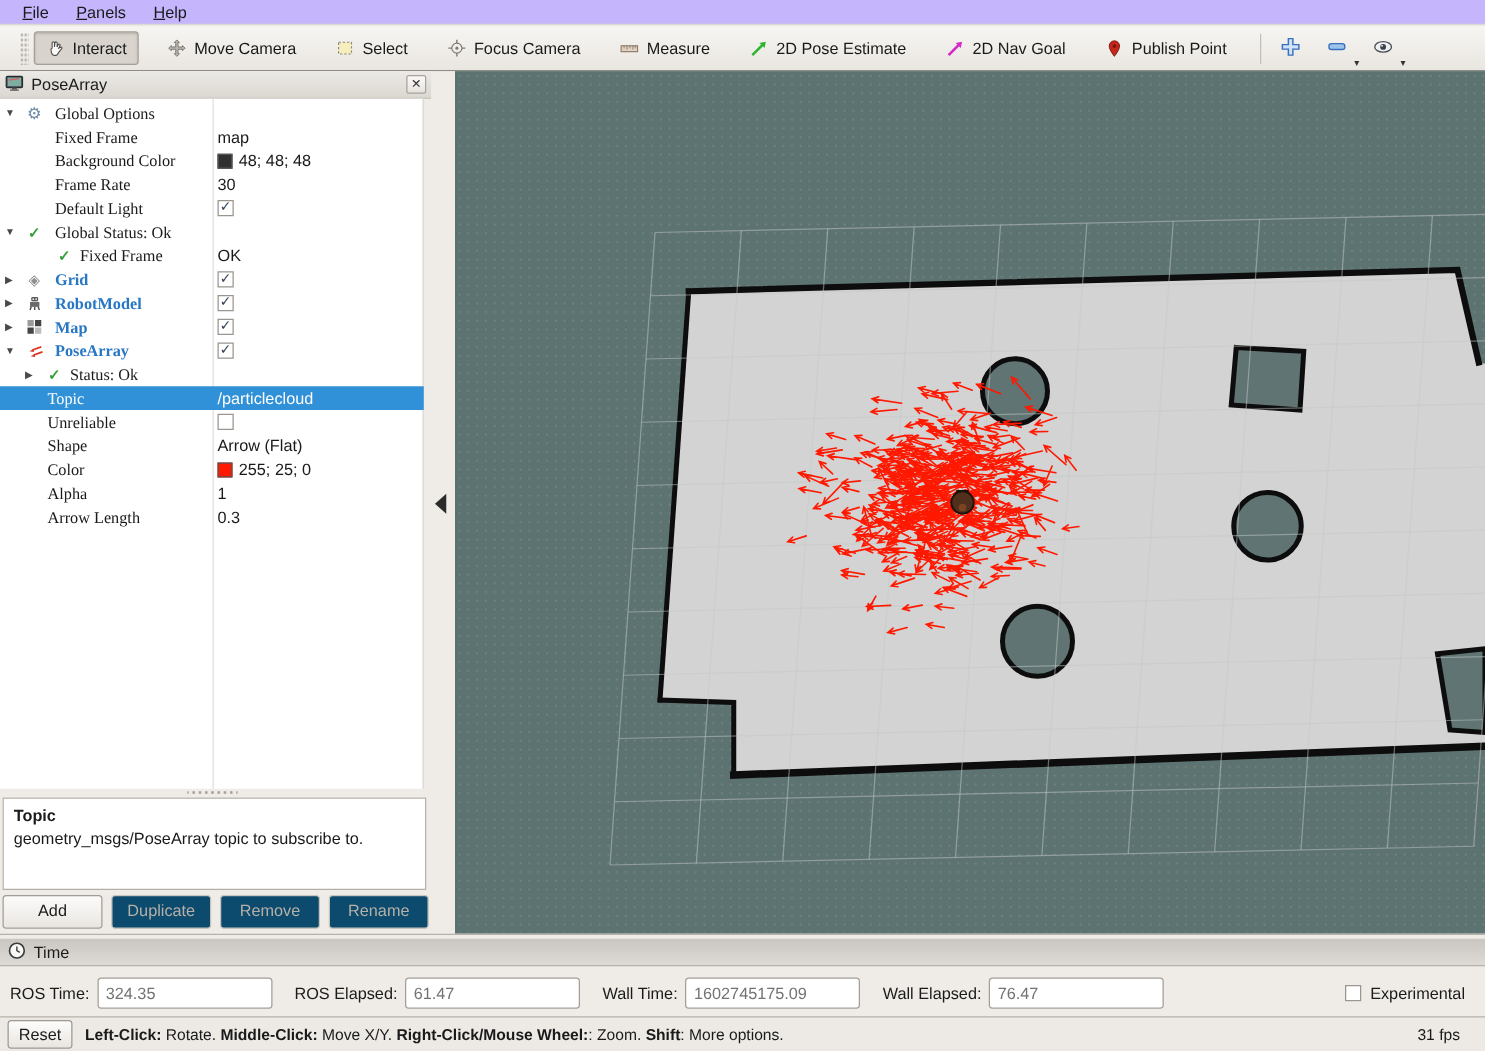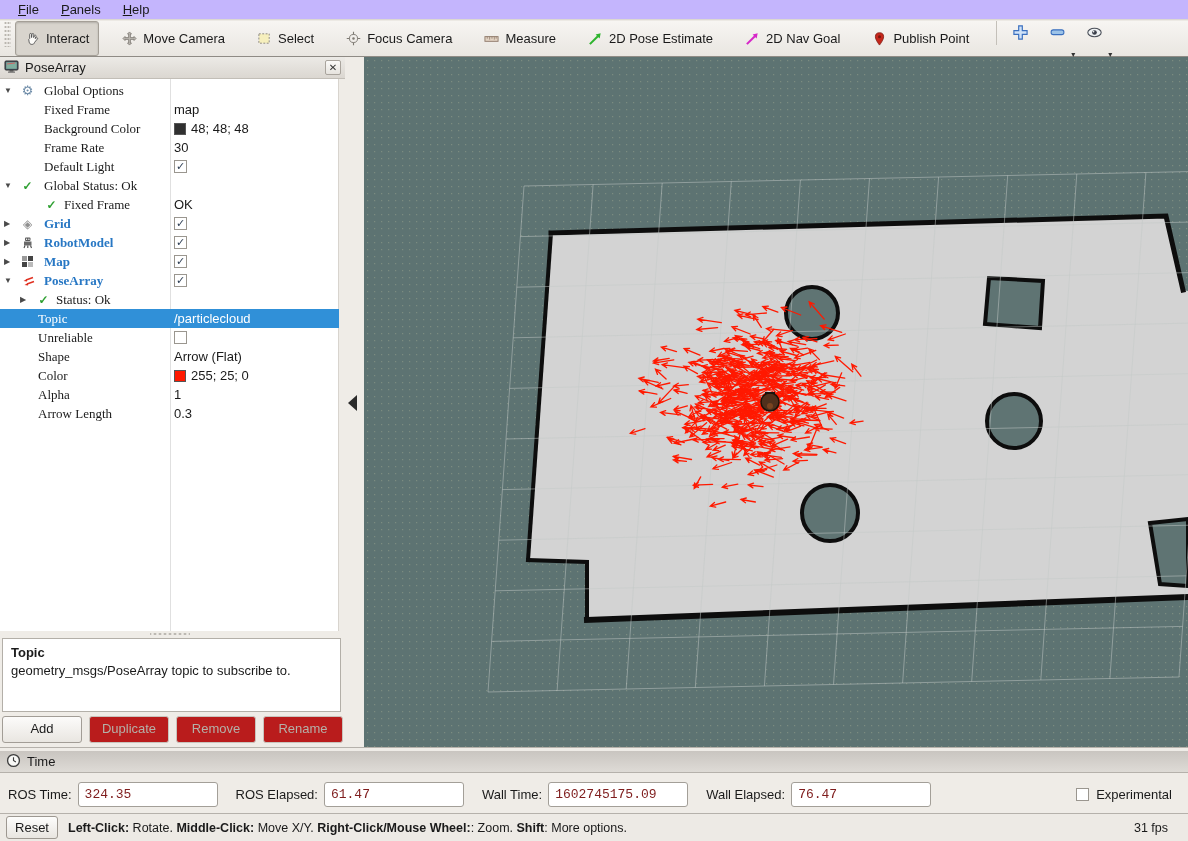--- a/index.html
+++ b/index.html
@@ -9,21 +9,21 @@
 
   
   #menubar { position:absolute; left:0; top:0; width:100%; height:20px; background:#c4b5fd;
     display:flex; align-items:center; padding-left:8px; gap:2px; border-bottom:1px solid #dcd8d2;}
   .menu-item { padding:1px 10px; cursor:default; }
   .accel { text-decoration:underline; }
 
   
   #toolbar { position:absolute; left:0; top:21px; width:100%; height:36px;
     background:linear-gradient(#f7f5f2,#e9e6e1); border-bottom:1px solid #8f8b85;
-    display:flex; padding-left:4px; }
+    display:flex; align-items:center; padding-left:16px; }
   .tb-handle { width:7px; height:26px; margin-right:4px;
     background-image:radial-gradient(circle, #b9b5ae 1px, transparent 1.2px);
     background-size:3px 4px; }
   .tb-btn { display:flex; align-items:center; gap:6px; padding:5px 9px; margin-right:14px;
     border-radius:3px; white-space:nowrap; }
   .tb-btn.active { background:#d8d4cd; border:1px solid #a49f97; box-shadow:inset 0 1px 2px rgba(0,0,0,.18); }
   .tb-btn svg { display:block; }
   .tb-sep { width:1px; height:24px; background:#c4c0b9; margin:0 10px 0 4px; }
   .tb-mini { position:relative; display:flex; align-items:flex-start; padding:3px 5px; margin-right:10px; }
   .dd { font-size:8px; color:#333; position:absolute; right:-4px; bottom:-3px; }
@@ -54,40 +54,40 @@
   .swatch { display:inline-block; width:12px; height:12px; border:1px solid #555; margin-top:1px; }
   #dp-treesplit { position:absolute; left:0; top:574px; width:339px; height:6px;
     background-image:radial-gradient(circle,#a8a49d 1px, transparent 1.2px); background-size:5px 4px;
     background-repeat:repeat-x; background-position:center; width:40px; left:150px; }
   #dp-desc { position:absolute; left:2px; top:581px; width:339px; height:74px; background:#fff;
     border:1px solid #b3afa8; padding:5px 8px; line-height:1.35; }
   #dp-desc b { display:block; }
   #dp-buttons { position:absolute; left:2px; top:659px; width:341px; height:27px; display:flex; gap:7px; }
   .dp-btn { flex:1; border:1px solid #a29d96; border-radius:3px; background:linear-gradient(#fcfbfa,#e9e6e1);
     font-size:13px; color:#1a1a1a; text-align:center; line-height:24px; }
-  .dp-btn.disabled { color:#b5b0a8; border-color:#c8c4bd; background:#b91c1c; }
+  .dp-btn.disabled { color:#b5b0a8; border-color:#c8c4bd; background:#0c4a6e; }
 
   
   #vsplit { position:absolute; left:345px; top:57px; width:19px; height:690px; background:#efece7; }
   #vsplit .collapse { position:absolute; left:3px; top:338px; width:0; height:0;
     border-top:8px solid transparent; border-bottom:8px solid transparent; border-right:9px solid #2b2b2b; }
 
   
   #viewport { position:absolute; left:364px; top:57px; width:824px; height:690px; background:#5d7372; }
   #viewport svg { display:block; }
 
   
   #time-panel { position:absolute; left:0; top:747px; width:100%; height:66px; background:#efece7; border-top:1px solid #b5b1ab; }
   #tp-header { position:absolute; left:0; top:3px; width:100%; height:22px;
     background:linear-gradient(#c9c5c0,#dedbd6); border-bottom:1px solid #b5b1ab;
     display:flex; align-items:center; gap:6px; padding:0 6px; }
   #tp-fields { position:absolute; left:0; top:26px; width:100%; height:40px; display:flex; align-items:center; padding:0 8px; }
   .tp-label { margin-right:6px; white-space:nowrap; }
   .tp-input { width:140px; height:25px; border:1px solid #a39f98; border-radius:3px; background:#fff;
-    font-family:Liberation Mono, monospace; font-size:13px; padding:0 6px; margin-right:18px; color:#7f1d1d; }
+    font-family:Liberation Sans, sans-serif; font-size:13px; padding:0 6px; margin-right:18px; color:#737373; }
   #tp-exp { margin-left:auto; display:flex; align-items:center; gap:7px; padding-right:8px; }
 
   
   #statusbar { position:absolute; left:0; top:813px; width:100%; height:28px; background:#edeae5;
     border-top:1px solid #b5b1ab; display:flex; align-items:center; padding:0 6px; font-size:12.5px; }
   #reset-btn { width:52px; height:23px; border:1px solid #9d9891; border-radius:3px;
     background:linear-gradient(#fdfdfc,#e8e5e0); text-align:center; line-height:21px; margin-right:10px; font-size:13px; }
   #help-text { flex:1; white-space:nowrap; }
   #fps { padding-right:14px; }
 </style>

